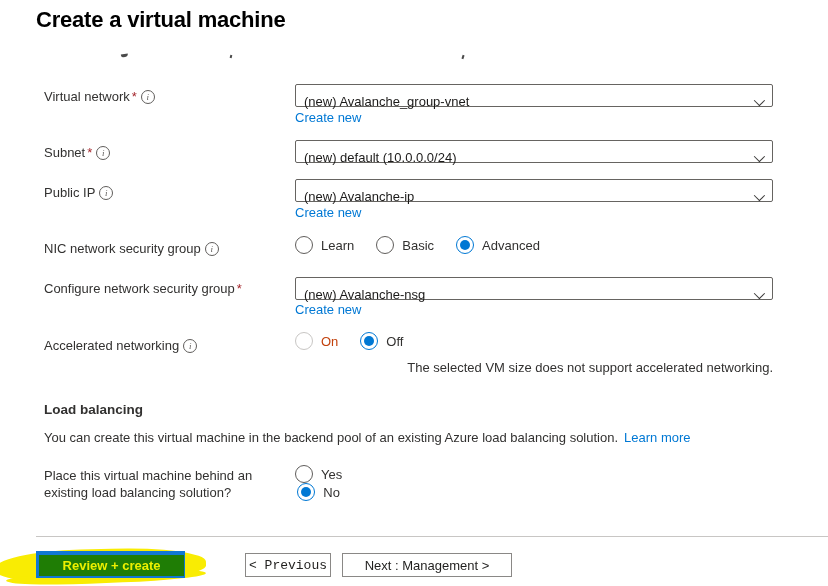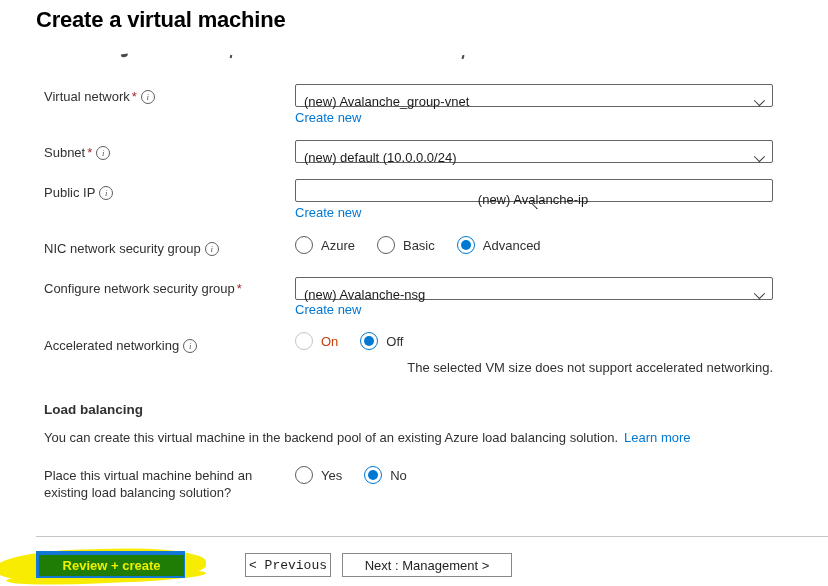--- a/index.html
+++ b/index.html
@@ -85,34 +85,34 @@
   </div>
   <div class="dropdown" style="top:140px;">
     <span class="dd-value">(new) default (10.0.0.0/24)</span>
     <span class="chevron"></span>
   </div>
 
   <div class="field-label" style="top:185px;">
     <span>Public IP</span>
     <span class="info-icon">i</span>
   </div>
-  <div class="dropdown" style="top:179px;flex-direction:column;">
+  <div class="dropdown" style="top:179px;">
     <span class="dd-value">(new) Avalanche-ip</span>
     <span class="chevron"></span>
   </div>
   <a class="create-new" style="top:205px;">Create new</a>
 
   <div class="field-label" style="top:241px;">
     <span>NIC network security group</span>
     <span class="info-icon">i</span>
   </div>
   <div class="radio-row" style="top:235px;">
     <span class="radio-opt">
       <span class="rc"></span>
-      <span class="radio-label">Azure</span>
+      <span class="radio-label">Learn</span>
     </span>
     <span class="radio-opt">
       <span class="rc"></span>
       <span class="radio-label">Basic</span>
     </span>
     <span class="radio-opt">
       <span class="rc sel"></span>
       <span class="radio-label">Advanced</span>
     </span>
   </div>
@@ -142,21 +142,21 @@
     </span>
   </div>
   <div class="note">The selected VM size does not support accelerated networking.</div>
 
   <div class="section-heading">Load balancing</div>
   <div class="section-desc">
     <span>You can create this virtual machine in the backend pool of an existing Azure load balancing solution.</span><span class="link">Learn more</span>
   </div>
 
   <div class="question-label">Place this virtual machine behind an existing load balancing solution?</div>
-  <div class="radio-row" style="top:465px;">
+  <div class="radio-row" style="top:465px;flex-direction:column;">
     <span class="radio-opt">
       <span class="rc"></span>
       <span class="radio-label">Yes</span>
     </span>
     <span class="radio-opt">
       <span class="rc sel"></span>
       <span class="radio-label">No</span>
     </span>
   </div>
 

